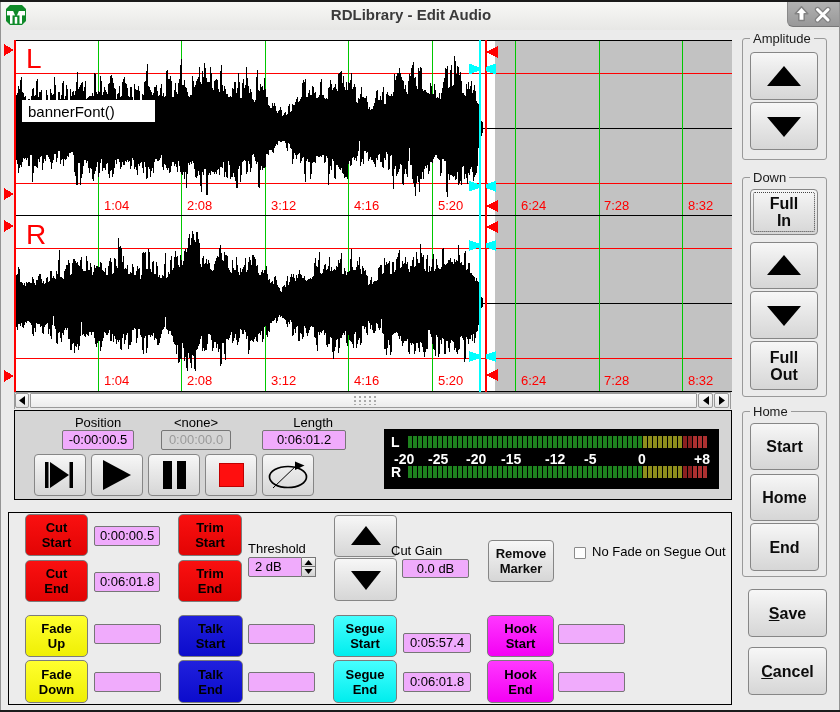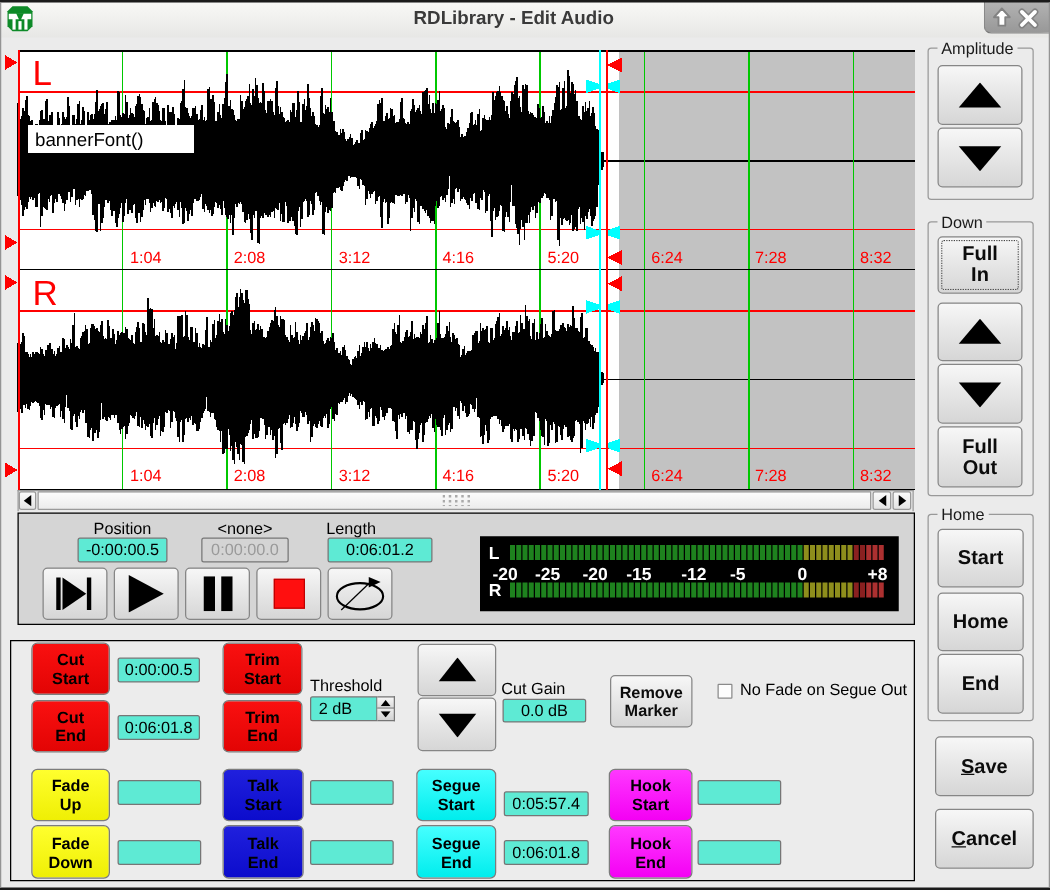--- a/index.html
+++ b/index.html
@@ -11,21 +11,21 @@
 #frame-r{left:839px;top:2px;width:1px;height:708px;background:#949494}
 #titlebar{left:1px;top:2px;width:838px;height:28px;background:linear-gradient(#f8f8f6,#e7e7e5)}
 #title{left:-9px;top:6px;width:840px;text-align:center;font-size:15px;font-weight:bold;color:#3a3a3a}
 #wintab{left:787px;top:0;width:53px;height:27px;background:linear-gradient(#b4b4b4,#989898);border-bottom-left-radius:6px;border-left:1px solid #888;border-bottom:1px solid #777}
 
 .gbox{border:1px solid #999;border-radius:3px}
 .glabel{font-size:13px;color:#1a1a1a;background:#ebebeb;padding:0 3px}
 
 .btn{background:linear-gradient(#f7f7f7 0%,#e9e9e9 40%,#d6d6d6 100%);border:1px solid #868686;border-radius:4px;display:flex;align-items:center;justify-content:center;font-weight:bold;font-size:16px;color:#0c0c0c;text-align:center;line-height:17px}
 .cbtn{border:1px solid #7c7c7c;border-radius:5px;display:flex;align-items:center;justify-content:center;font-weight:bold;font-size:13px;color:#000;text-align:center;line-height:15px}
-.field{background:#5eead4;border:1px solid #767676;border-radius:2px;font-size:13px;color:#000;text-align:center;line-height:18px}
+.field{background:#f0abfc;border:1px solid #767676;border-radius:2px;font-size:13px;color:#000;text-align:center;line-height:18px}
 
 #tpanel{left:14px;top:410px;width:718px;height:90px;background:#d5d5d5;border:1px solid #000}
 #bpanel{left:8px;top:512px;width:724px;height:193px;background:#ececec;border:1px solid #000}
 .tlabel{font-size:13px;color:#000}
 #meter{left:384px;top:429px;width:335px;height:60px;background:#000}
 .seg{position:absolute;width:4px;height:12px}
 .mtext{position:absolute;color:#fff;font-weight:bold;font-size:14px}
 
 #sbar{left:14px;top:392px;width:717px;height:17px;background:#e9e9e9;border:1px solid #9a9a9a;border-bottom:none}
 .sbtn{position:absolute;top:0px;height:15px;background:linear-gradient(#fbfbfb,#e3e3e3);border:1px solid #999;border-radius:2px;display:flex;align-items:center;justify-content:center}
@@ -145,21 +145,21 @@
     </svg>
   </div>
 <div class="sbtn" style="left:714px;top:393px;width:15px">
     <svg width="8" height="9">
       <path d="M1 0L7 4.5L1 9Z" fill="#000"></path>
     </svg>
   </div>
 <div class="abs" id="tpanel"></div>
 <div class="abs tlabel" style="left:62px;top:415px;width:72px;text-align:center">Position</div>
 <div class="abs tlabel" style="left:160px;top:415px;width:72px;text-align:center">&lt;none&gt;</div>
-<div class="abs tlabel" style="left:261px;top:415px;width:72px;text-align:left">Length</div>
+<div class="abs tlabel" style="left:261px;top:415px;width:72px;text-align:right">Length</div>
 <div class="abs field" style="left:62px;top:430px;width:72px;height:20px">-0:00:00.5</div>
 <div class="abs field" style="left:161px;top:430px;width:70px;height:20px;background:#d4d4d4;color:#9a9a9a">0:00:00.0</div>
 <div class="abs field" style="left:262px;top:430px;width:84px;height:20px">0:06:01.2</div>
 <div class="abs btn" style="left:34px;top:454px;width:52px;height:42px">
     <svg width="34" height="28">
       <rect x="2" y="1" width="3.5" height="26" fill="#000"></rect>
       <path d="M7 1L26 14L7 27Z" fill="#000"></path>
       <rect x="26.5" y="1" width="3.5" height="26" fill="#000"></rect>
     </svg>
   </div>
@@ -338,21 +338,21 @@
 <div class="abs btn" style="left:334px;top:515px;width:63px;height:42px">
     <svg width="32" height="20">
       <path d="M16 0L31 19H1Z" fill="#000"></path>
     </svg>
   </div>
 <div class="abs btn" style="left:334px;top:558px;width:63px;height:43px">
     <svg width="32" height="20">
       <path d="M16 20L31 1H1Z" fill="#000"></path>
     </svg>
   </div>
-<div class="abs tlabel" style="left:401px;top:543px">Cut Gain</div>
+<div class="abs tlabel" style="left:391px;top:543px">Cut Gain</div>
 <div class="abs field" style="left:402px;top:559px;width:67px;height:19px">0.0 dB</div>
 <div class="abs btn" style="left:488px;top:540px;width:66px;height:42px;font-size:13px;line-height:15px">Remove<br>Marker</div>
 <div class="abs" style="left:574px;top:547px;width:12px;height:12px;background:#fdfdfd;border:1px solid #8a8a8a;border-radius:1px"></div>
 <div class="abs tlabel" style="left:592px;top:544px">No Fade on Segue Out</div>
 <div class="abs cbtn" style="left:25px;top:615px;width:63px;height:42px;background:linear-gradient(#ffff2e,#efef04)">Fade<br>Up</div>
 <div class="abs cbtn" style="left:25px;top:660px;width:63px;height:43px;background:linear-gradient(#ffff2e,#efef04)">Fade<br>Down</div>
 <div class="abs field" style="left:94px;top:624px;width:67px;height:20px"></div>
 <div class="abs field" style="left:94px;top:672px;width:67px;height:20px"></div>
 <div class="abs cbtn" style="left:178px;top:615px;width:65px;height:42px;background:linear-gradient(#2020dd,#0c0ccc)">Talk<br>Start</div>
 <div class="abs cbtn" style="left:178px;top:660px;width:65px;height:43px;background:linear-gradient(#2020dd,#0c0ccc)">Talk<br>End</div>

